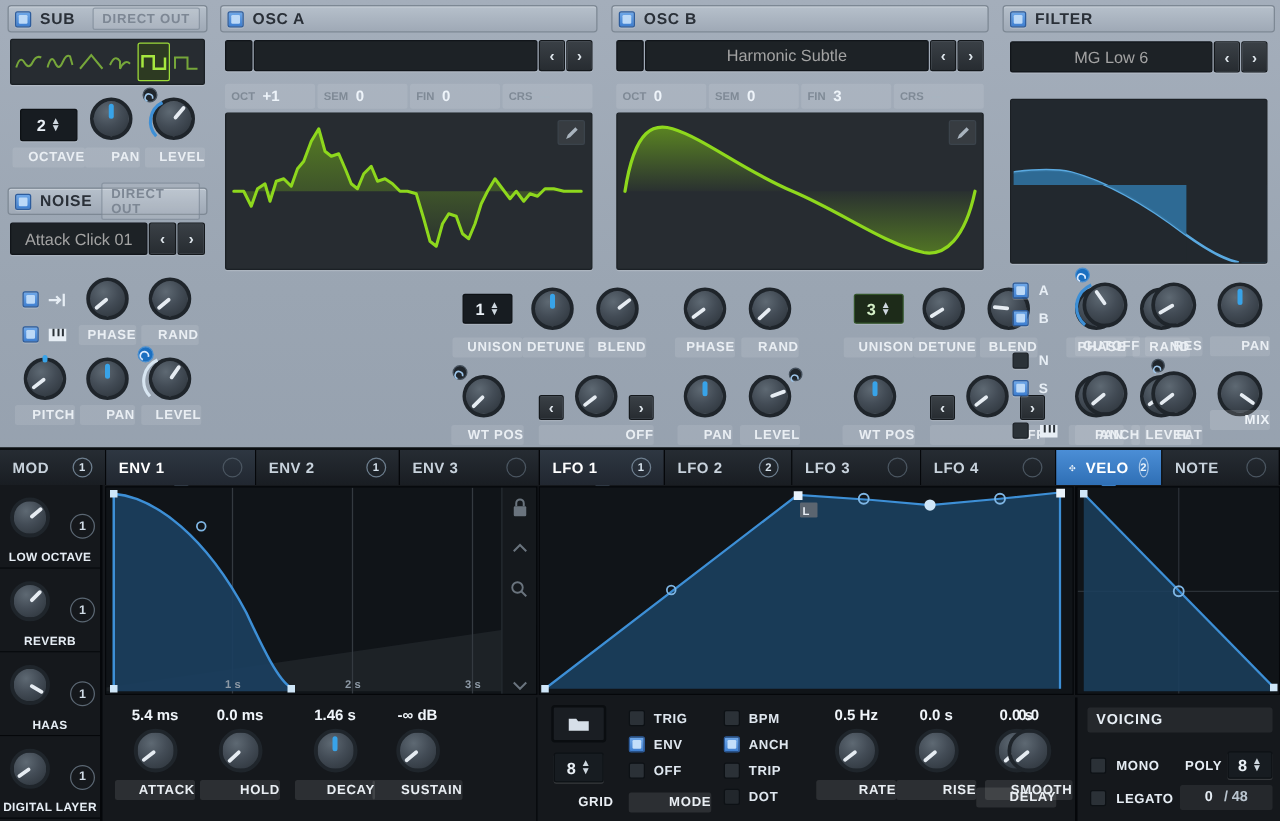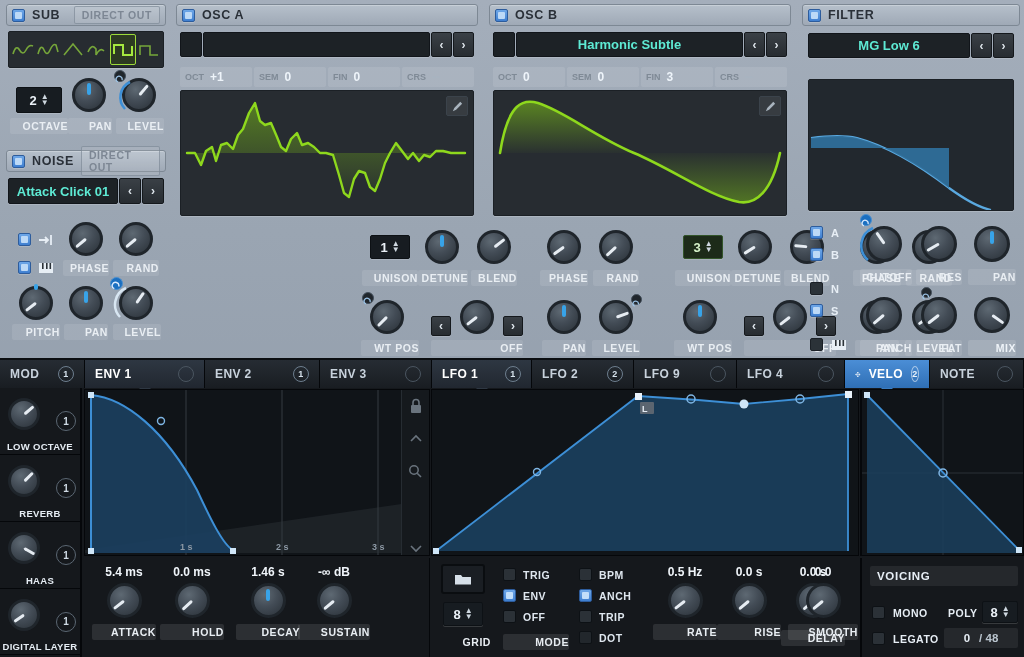--- a/index.html
+++ b/index.html
@@ -48,21 +48,21 @@
   
   .dark {
     background: #272c31; border: 1px solid #1b2025; border-radius: 2px;
     box-shadow: 0 1px 0 rgba(255,255,255,.18);
   }
 
   
   .lcd {
     background: #1d2226; border: 1px solid #11151a; border-radius: 2px;
     display: flex; align-items: center; justify-content: center;
-    color: #5eead4; font-size: 13px; font-weight: bold;
+    color: #a3a3a3; font-size: 13px; font-weight: normal;
     box-shadow: 0 1px 0 rgba(255,255,255,.16);
   }
   .arrowbtn {
     background: linear-gradient(180deg,#3a4046,#272c31);
     border: 1px solid #14181c; border-radius: 2px;
     color: #dfe6ec; font-size: 12px; font-weight: bold;
     display: flex; align-items: center; justify-content: center;
     box-shadow: 0 1px 0 rgba(255,255,255,.15);
   }
 
@@ -662,21 +662,21 @@
           <div class="pointer" style="height:14px;margin-left:-1.25px;margin-top:-14px;transform:rotate(-128deg);"></div>
         </div>
     </div>
     <div class="knob-label" style="position:absolute;left:114px;top:336px;width:46px;">FAT</div>
 
     <div class="knob-wrap" style="position:absolute;left:172px;top:293px;">
       <div class="knob" style="width:36px;height:36px;">
           <div class="pointer" style="height:14px;margin-left:-1.25px;margin-top:-14px;transform:rotate(125deg);"></div>
         </div>
     </div>
-    <div class="knob-label light" style="position:absolute;left:166px;top:336px;width:48px;">MIX</div>
+    <div class="knob-label light" style="position:absolute;left:166px;top:324px;width:48px;">MIX</div>
   </div>
 
   <div id="modpanel">
 
     <div class="tabbar">
       <div class="tab" style="width:85px;">
         <span>MOD</span>
         <span class="cnt filled" style="margin-left:auto;">1</span>
       </div>
       <div class="tab active" style="width:120px;">
@@ -695,21 +695,21 @@
       <div class="tab active" style="width:100px;">
         <span>LFO 1</span>
         <span class="cnt filled" style="margin-left:auto;">1</span>
         <span class="arrow"></span>
       </div>
       <div class="tab" style="width:102px;">
         <span>LFO 2</span>
         <span class="cnt filled" style="margin-left:auto;">2</span>
       </div>
       <div class="tab" style="width:103px;">
-        <span>LFO 9</span>
+        <span>LFO 3</span>
         <span class="cnt" style="margin-left:auto;"></span>
       </div>
       <div class="tab" style="width:108px;">
         <span>LFO 4</span>
         <span class="cnt" style="margin-left:auto;"></span>
       </div>
       <div class="tab sel" style="width:85px;">
         <svg width="13" height="13" viewBox="0 0 14 14">
           <path d="M7 1 L9 3.5 L5 3.5 Z M7 13 L9 10.5 L5 10.5 Z M1 7 L3.5 5 L3.5 9 Z M13 7 L10.5 5 L10.5 9 Z M7 3.5 L7 10.5 M3.5 7 L10.5 7" fill="#fff" stroke="#fff" stroke-width="1"></path>
         </svg>

